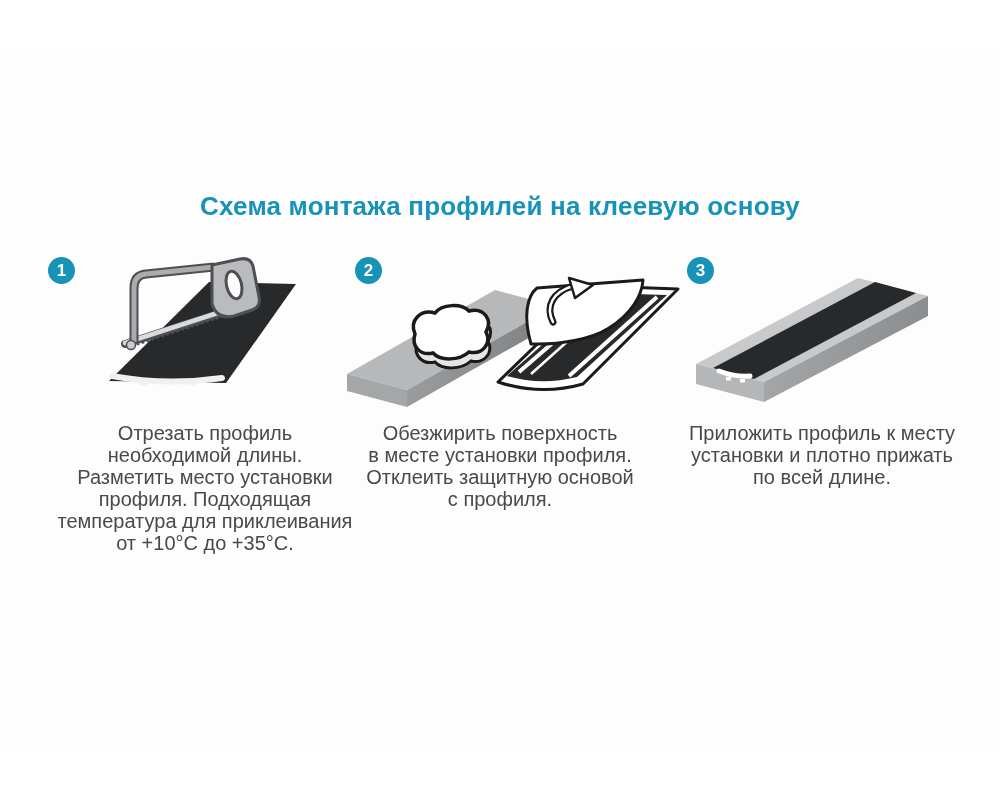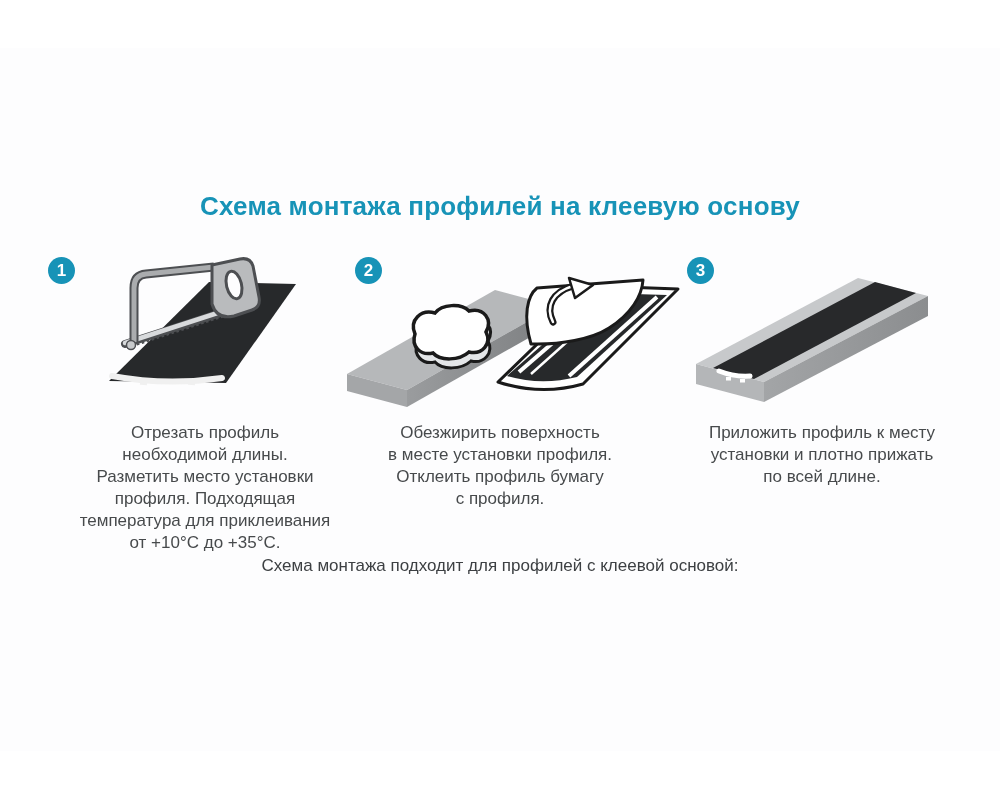--- a/index.html
+++ b/index.html
@@ -26,21 +26,21 @@
   .step-1 .badge { left:8px; }
   .step-2 .badge { left:7px; }
   .step-3 .badge { left:15px; }
   .illus { position:absolute; }
   .illus svg { display:block; width:100%; height:100%; }
   .illus-1 { left:64px; top:5px;  width:224px; height:148px; }
   .illus-2 { left:-3px; top:26px; width:340px; height:142px; }
   .illus-3 { left:16px; top:16px; width:276px; height:142px; }
   .caption {
     position:absolute; top:172px; left:0; width:100%; margin:0;
-    text-align:center; font-size:17px; line-height:22px; color:#474a4c;
+    text-align:center; font-size:20px; line-height:22px; color:#474a4c;
     white-space:pre-line;
   }
   .footer {
     position:absolute; top:552px; left:0; width:1000px;
     text-align:center; color:#3d4043; font-size:17px; line-height:27px;
   }
   .footer p { margin:0; }
 </style>
 </head>
 <body>
@@ -113,21 +113,21 @@
 
         <path d="M186,68 C178,40 182,20 192,12 L298,4 C297,20 286,38 264,52 C247,63 215,69 186,68 Z" fill="#ffffff" stroke="#1a1a1a" stroke-width="3" stroke-linejoin="round"></path>
 
         <path d="M208,46 C200,30 208,16 228,10" fill="none" stroke="#1a1a1a" stroke-width="7" stroke-linecap="round"></path>
         <path d="M208,46 C200,30 208,16 228,10" fill="none" stroke="#ffffff" stroke-width="2.5" stroke-linecap="round"></path>
         <polygon points="224,2 248,9 230,22" fill="#ffffff" stroke="#1a1a1a" stroke-width="2.5" stroke-linejoin="round"></polygon>
       </svg>
     </div>
     <p class="caption">Обезжирить поверхность
 в месте установки профиля.
-Отклеить профиль бумагу
+Отклеить защитную основой
 с профиля.</p>
   </section>
 
   <section class="step step-3">
     <div class="badge">
       <span>3</span>
     </div>
     <div class="illus illus-3">
       <svg viewBox="0 0 276 142" xmlns="http://www.w3.org/2000/svg">
         <defs>
@@ -147,15 +147,14 @@
         <rect x="38" y="111" width="5" height="3.5" fill="#ffffff"></rect>
         <rect x="52" y="113" width="5" height="3.5" fill="#ffffff"></rect>
       </svg>
     </div>
     <p class="caption">Приложить профиль к месту
 установки и плотно прижать
 по всей длине.</p>
   </section>
 
   <footer class="footer">
-    <p>Схема монтажа подходит для профилей с клеевой основой:</p>
   </footer>
 </div>
 
 </body></html>

